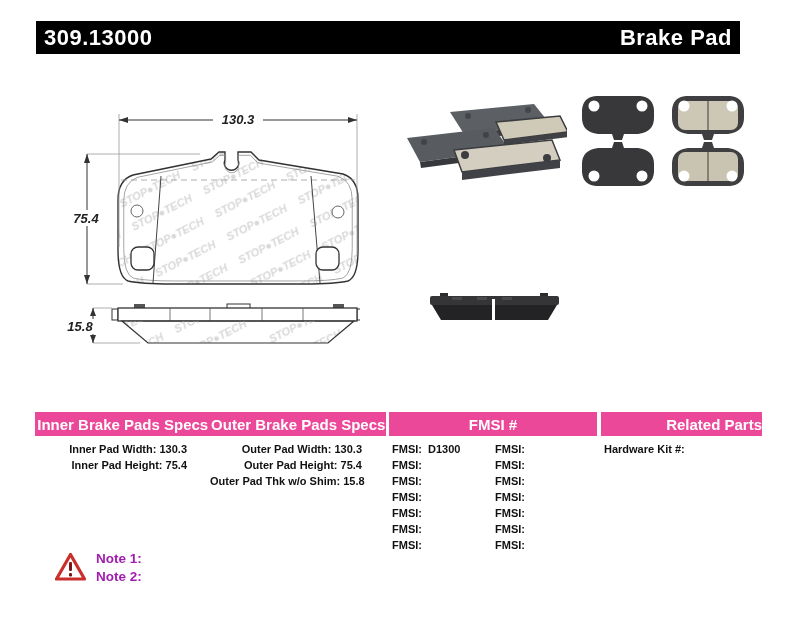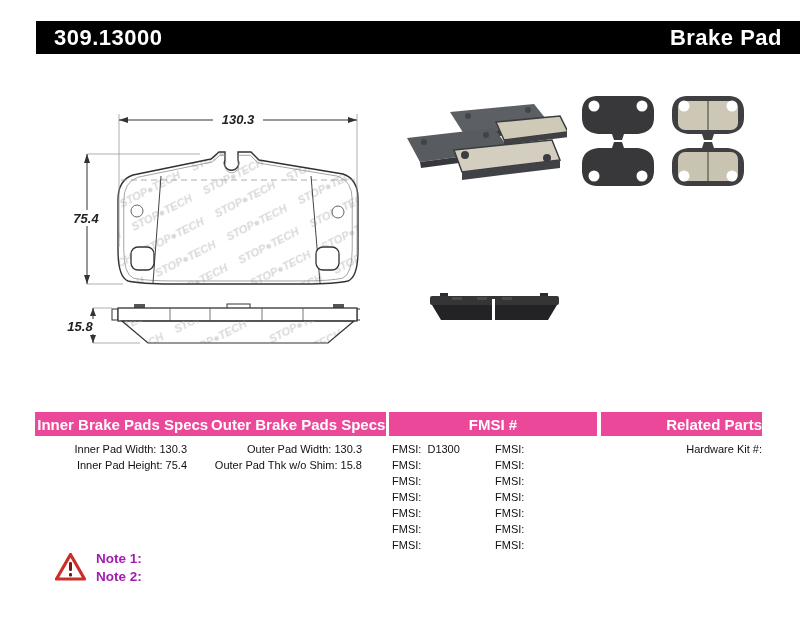--- a/index.html
+++ b/index.html
@@ -1,48 +1,48 @@
 <!DOCTYPE html>
 <html><head>
 <meta charset="utf-8">
 <style>
   html,body{margin:0;padding:0;background:#fff;}
   body{font-family:"Liberation Sans",sans-serif;-webkit-font-smoothing:antialiased;}
   #page{position:relative;width:800px;height:619px;background:#fff;overflow:hidden;}
 
   
-  .topbar{position:absolute;left:36px;top:21px;width:764px;height:33px;background:#000;
+  .topbar{position:absolute;left:36px;top:21px;width:704px;height:33px;background:#000;
           color:#fff;display:flex;justify-content:space-between;align-items:center;
-          padding:0 18px;box-sizing:border-box;gap:8px;}
+          padding:0 8px;box-sizing:border-box;gap:8px;}
   .topbar .pn,.topbar .name{font-size:22px;font-weight:bold;letter-spacing:0.5px;}
 
   
   .draw{position:absolute;}
   svg text.dim{font-family:"Liberation Sans",sans-serif;font-weight:bold;font-style:italic;font-size:13px;fill:#222;}
 
   
   .photo{position:absolute;}
 
   
   .thbar{position:absolute;top:412px;height:24px;background:#ec4899;color:#fff;
          display:flex;align-items:center;box-sizing:border-box;}
   .thbar span{font-size:15px;font-weight:bold;text-align:center;}
   #specs-bar{left:35px;width:351px;}
   #specs-bar span{flex:1;}
   #fmsi-bar{left:389px;width:208px;justify-content:center;}
   #related-bar{left:601px;width:161px;justify-content:flex-end;}
 
   
-  .speccol{position:absolute;top:441px;font-size:11px;font-weight:normal;color:#111;
+  .speccol{position:absolute;top:441px;font-size:11px;font-weight:bold;color:#111;
            line-height:16px;white-space:pre;}
   #inner-specs{left:35px;width:152px;text-align:right;}
   #outer-specs{left:210px;width:152px;text-align:right;}
   #fmsi-col1{left:392px;width:100px;text-align:left;}
   #fmsi-col2{left:495px;width:100px;text-align:left;}
-  #related-col{left:604px;width:158px;text-align:right;}
+  #related-col{left:604px;width:158px;text-align:left;}
 
   
   #note-icon{position:absolute;left:55px;top:553px;}
   #notes-list{position:absolute;left:96px;top:550px;font-size:13.5px;font-weight:bold;
               color:#a21caf;line-height:18px;}
 </style>
 </head>
 <body>
 
 <div id="page">
@@ -206,21 +206,21 @@
     <span>Outer Brake Pads Specs</span>
   </div>
   <div class="thbar" id="fmsi-bar">
     <span>FMSI #</span>
   </div>
   <div class="thbar" id="related-bar">
     <span>Related Parts</span>
   </div>
 
   <div class="speccol" id="inner-specs"><div>Inner Pad Width: 130.3</div><div>Inner Pad Height: 75.4</div></div>
-  <div class="speccol" id="outer-specs"><div>Outer Pad Width: 130.3</div><div>Outer Pad Thk w/o Shim: 15.8</div></div>
+  <div class="speccol" id="outer-specs"><div>Outer Pad Width: 130.3</div><div>Outer Pad Height: 75.4</div><div>Outer Pad Thk w/o Shim: 15.8</div></div>
   <div class="speccol" id="fmsi-col1"><div>FMSI:  D1300</div><div>FMSI:</div><div>FMSI:</div><div>FMSI:</div><div>FMSI:</div><div>FMSI:</div><div>FMSI:</div></div>
   <div class="speccol" id="fmsi-col2"><div>FMSI:</div><div>FMSI:</div><div>FMSI:</div><div>FMSI:</div><div>FMSI:</div><div>FMSI:</div><div>FMSI:</div></div>
   <div class="speccol" id="related-col"><div>Hardware Kit #:</div></div>
 
   <div id="note-icon">
     <svg width="31" height="28" viewBox="0 0 31 28">
       <path d="M15.5 1.5 L29.5 26 L1.5 26 Z" fill="#ffffff" stroke="#c9302c" stroke-width="3.2" stroke-linejoin="round"></path>
       <rect x="14" y="9" width="3" height="9" rx="1.2" fill="#7a1513"></rect>
       <rect x="14" y="20" width="3" height="3.4" rx="1.2" fill="#7a1513"></rect>
     </svg>

